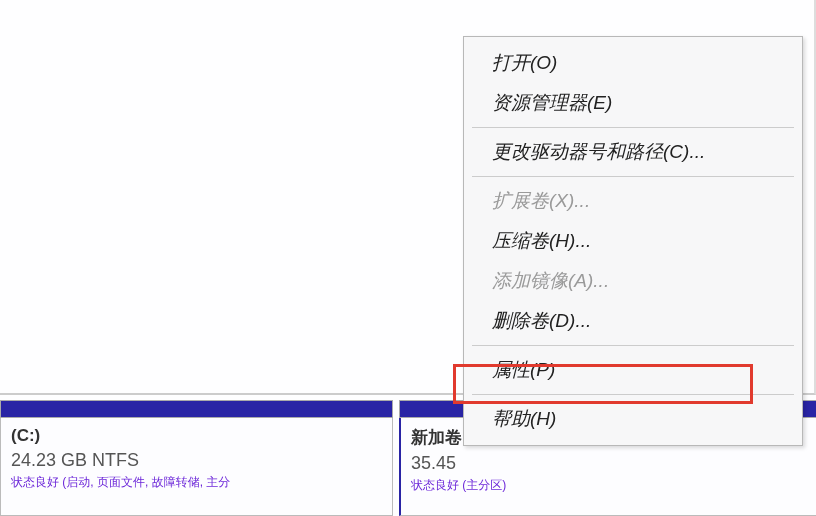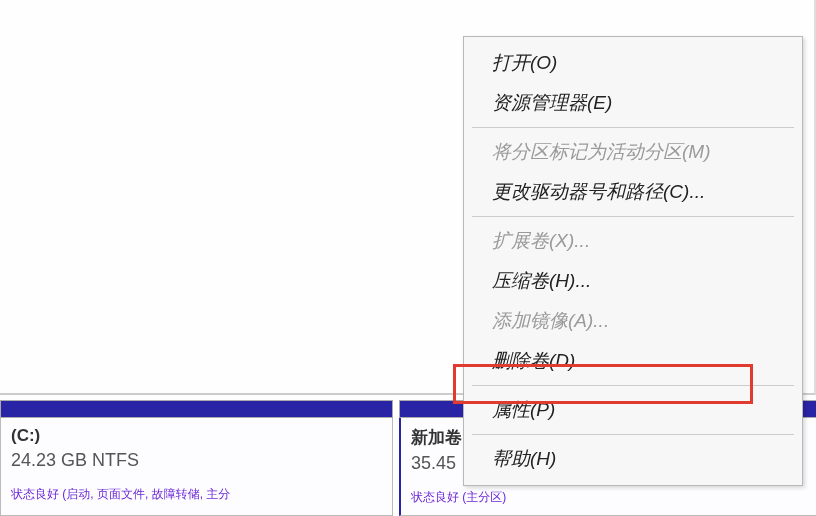--- a/index.html
+++ b/index.html
@@ -47,21 +47,21 @@
     }
     .drive-label {
       font-weight: bold;
       font-size: 17px;
       color: #333;
       margin-bottom: 4px;
     }
     .drive-size {
       font-size: 18px;
       color: #555;
-      margin-bottom: 15px;
+      margin-bottom: 3px;
     }
     .drive-status {
       font-size: 12px;
       color: #6d28d9;
       white-space: nowrap;
     }
     .p1 { width: 393px; }
     .p2 { width: 420px; }
 
     .context-menu {
@@ -123,21 +123,20 @@
       <div class="drive-size">35.45</div>
       <div class="drive-status">状态良好 (主分区)</div>
     </div>
   </div>
 </div>
 
 <div class="context-menu">
   <div class="menu-item">打开(O)</div>
   <div class="menu-item">资源管理器(E)</div>
   <div class="menu-separator"></div>
-  <div class="menu-item disabled">将分区标记为活动分区(M)</div>
   <div class="menu-item">更改驱动器号和路径(C)...</div>
   <div class="menu-separator"></div>
   <div class="menu-item disabled">扩展卷(X)...</div>
   <div class="menu-item">压缩卷(H)...</div>
   <div class="menu-item disabled">添加镜像(A)...</div>
   <div class="menu-item">删除卷(D)...</div>
   <div class="menu-separator"></div>
   <div class="menu-item">属性(P)</div>
   <div class="menu-separator"></div>
   <div class="menu-item">帮助(H)</div>

